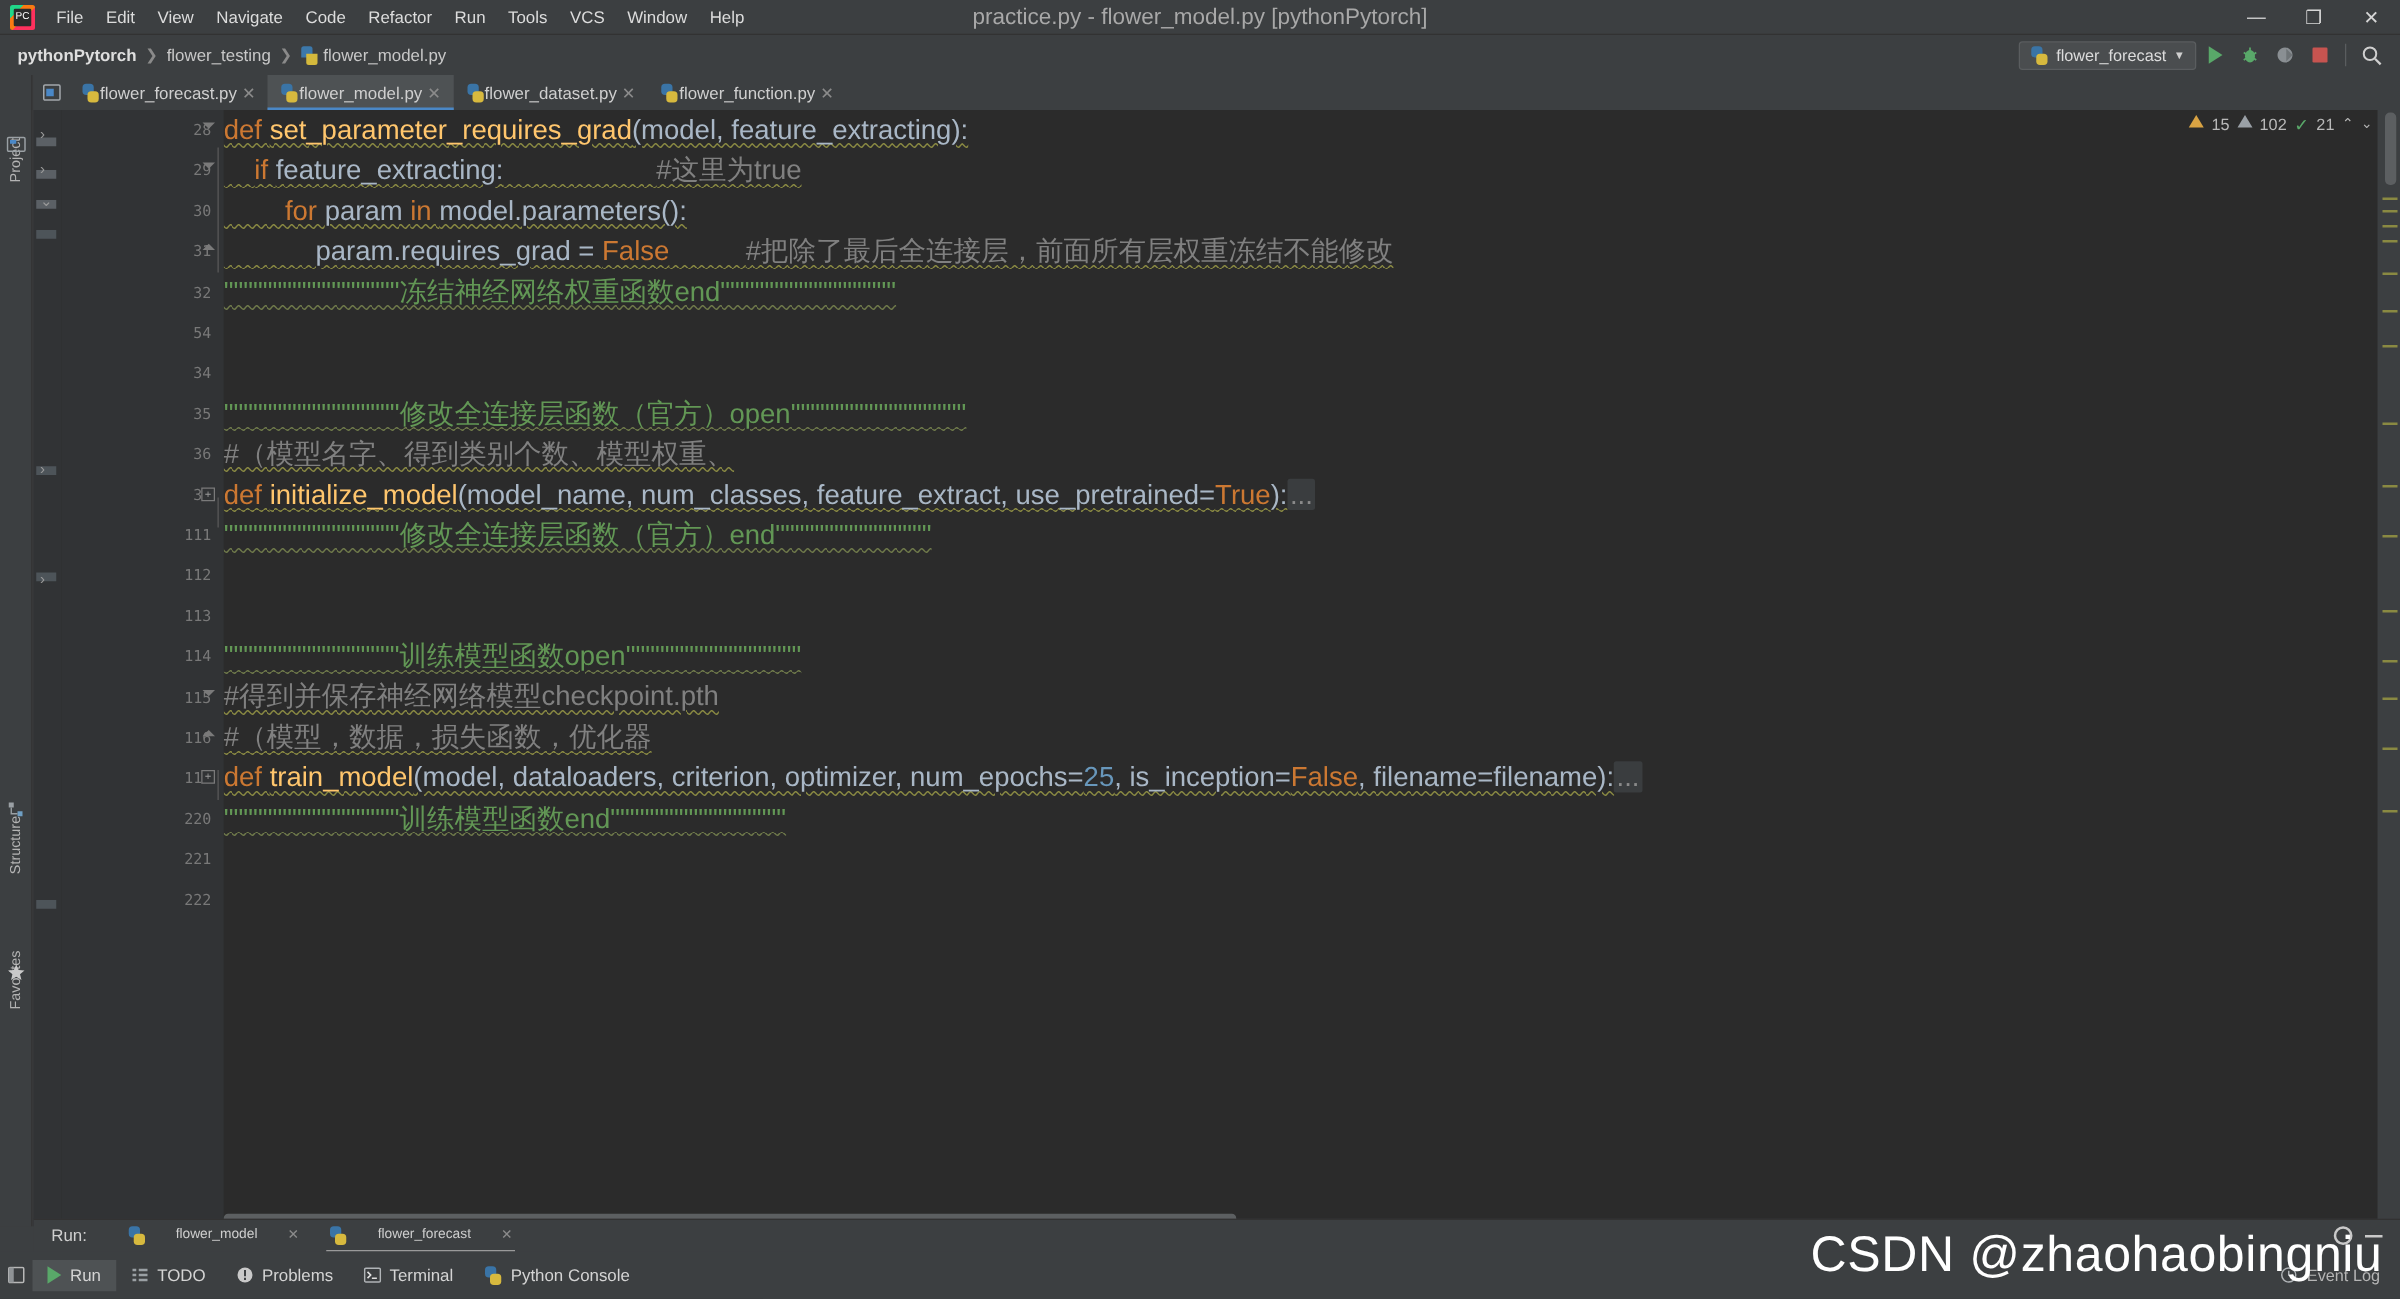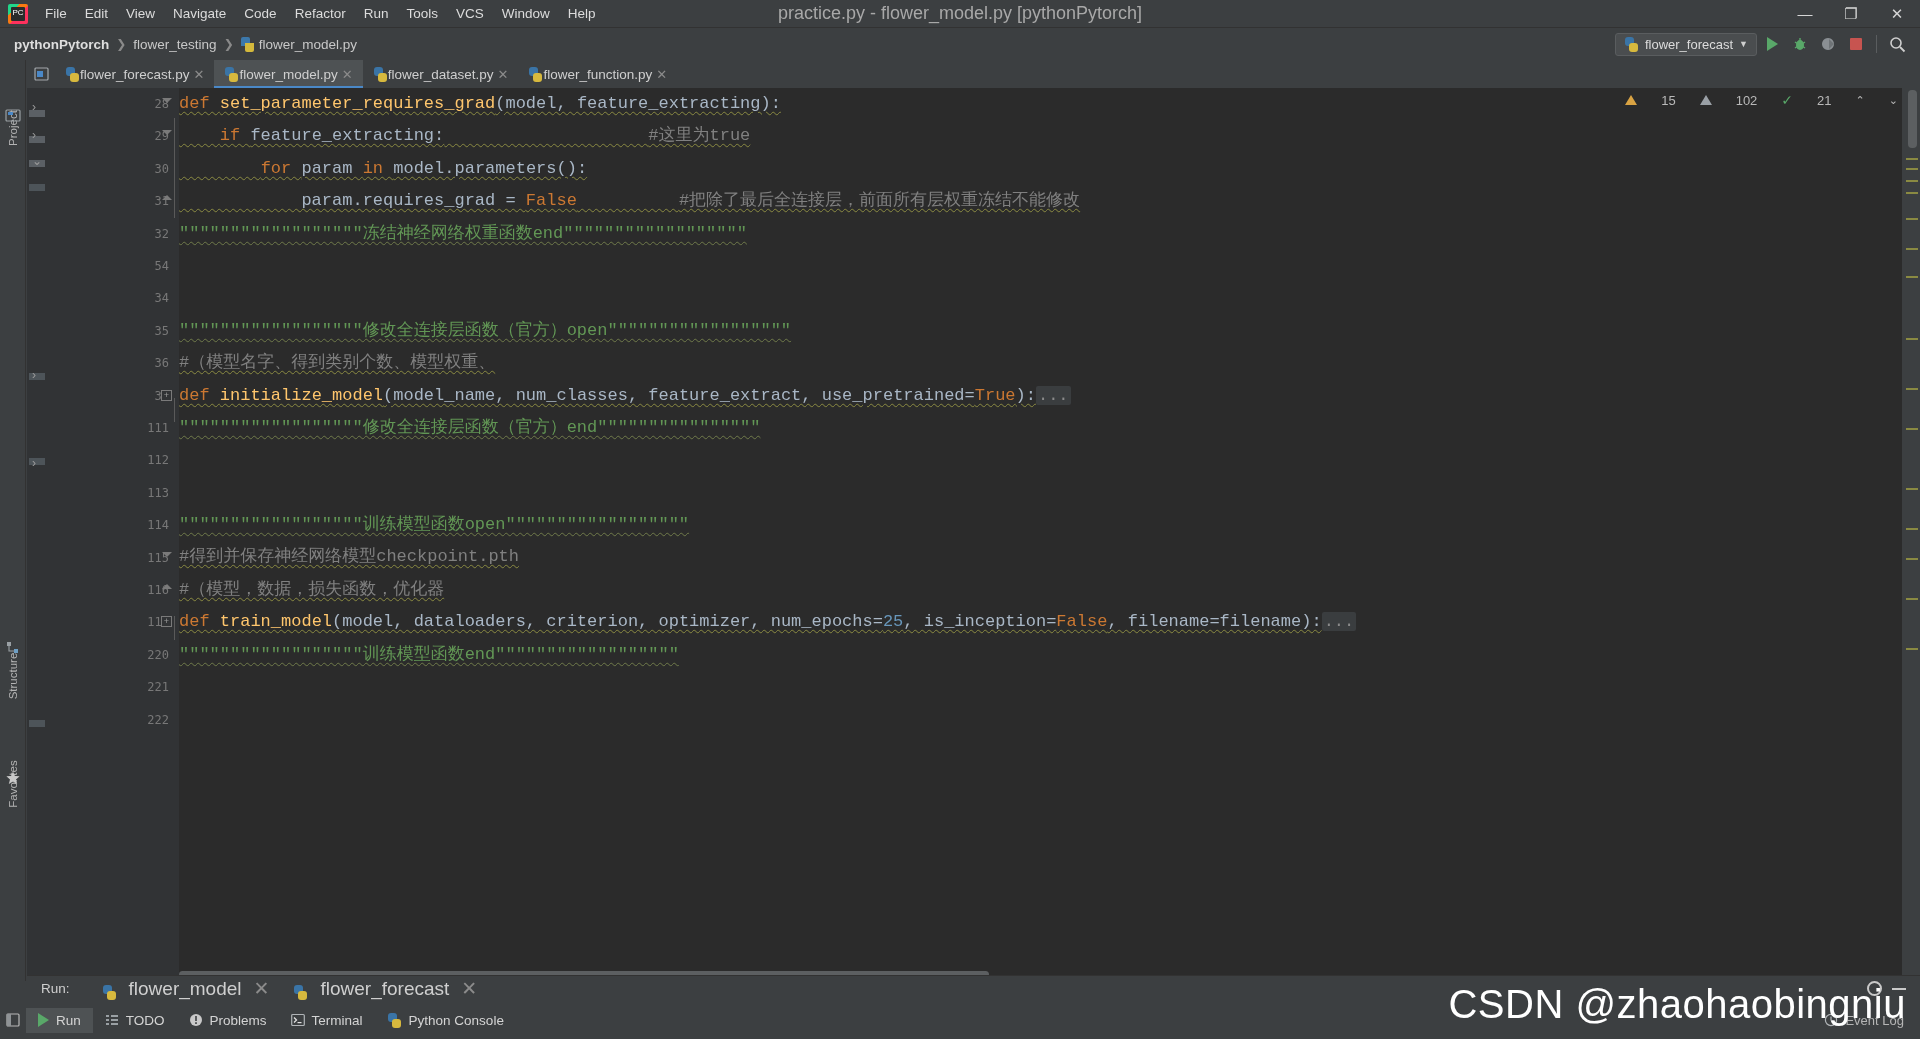--- a/index.html
+++ b/index.html
@@ -62,22 +62,22 @@
   .tab.active { background:#4e5254; }
   .tab.active::after { content:""; position:absolute; left:0; right:0; bottom:0; height:2px; background:#4a88c7; }
   .tab .x { color:#8b8b8b; font-size:13px; margin-left:4px; }
 
   
   .editor { position:absolute; left:27px; right:0; top:88px; bottom:58px; background:#2b2b2b; }
   .gutter-strip { position:absolute; left:0; top:0; bottom:0; width:22px; background:#313335; }
   .gutter { position:absolute; left:22px; top:0; bottom:0; width:130px; background:#313335; }
   .code-area { position:absolute; left:152px; right:18px; top:0; bottom:0; overflow:hidden; }
   .lines { position:absolute; left:0; top:0; right:0; }
-  .ln { height:32.4px; line-height:32.4px; white-space:pre; font-family:Liberation Mono, monospace;
-    font-size:17px; }
+  .ln { height:32.4px; line-height:32.4px; white-space:pre; font-family:Liberation Sans, sans-serif;
+    font-size:22px; }
   .num { position:absolute; right:10px; height:32.4px; line-height:32.4px; font-size:12px;
     color:#787878; font-family:"DejaVu Sans Mono", monospace; }
   .fold { position:absolute; left:112px; width:13px; height:13px; }
   .fold .sq { width:11px;height:11px;border:1px solid #7a7a7a;color:#9a9a9a;font-size:9px;
     line-height:9px;text-align:center;background:#313335; }
   .fold .arrowtop { width:0;height:0;border-left:5px solid transparent;border-right:5px solid transparent;
     border-top:5px solid #7a7a7a; margin-left:1px; }
   .fold .arrowbot { width:0;height:0;border-left:5px solid transparent;border-right:5px solid transparent;
     border-bottom:5px solid #7a7a7a; margin-left:1px; }
   .vline { position:absolute; width:1px; background:#5a5a5a; left:125px; }
@@ -89,41 +89,41 @@
   .num-lit { color:#6897bb; }
   .cmt   { color:#808080; }
   .doc   { color:#629755; }
   .wavy  { text-decoration: underline; text-decoration-style: wavy;
     text-decoration-color:#8a8a42; text-decoration-thickness:1px; text-underline-offset:3px; }
   .wavyg { text-decoration: underline; text-decoration-style: wavy;
     text-decoration-color:#6f7a4a; text-decoration-thickness:1px; text-underline-offset:3px; }
   .ellip { color:#8a8a8a; background:#3a3d3f; border-radius:2px; padding:0 2px; }
 
   
-  .inspect { position:absolute; right:22px; top:4px; display:flex; align-items:center;
-    gap:24px; font-size:13px; color:#b9b9b9; z-index:6; }
+  .inspect { position:absolute; right:22px; top:4px; display:flex; 
+    gap:6px; font-size:13px; color:#b9b9b9; z-index:6; }
   .warn-tri { width:0;height:0;border-left:6px solid transparent;border-right:6px solid transparent;
     border-bottom:10px solid #d9a343; position:relative; }
   .warn-tri.gray { border-bottom-color:#9aa0a6; }
   .chk { color:#59a869; font-size:14px; }
 
   
   .markerbar { position:absolute; right:0; top:0; bottom:0; width:18px; background:#3c3f41; }
   .marker { position:absolute; right:2px; width:12px; height:2px; }
   .scroll-thumb { position:absolute; right:3px; width:9px; background:#5c5f61; border-radius:4px; }
   .hscroll { position:absolute; left:152px; bottom:3px; height:7px; background:#5c5f61; border-radius:4px; }
 
   
   .gmark { position:absolute; left:2px; width:16px; height:7px; background:#5b6065; }
 
   
   .runbar { position:absolute; left:27px; right:0; bottom:38px; height:26px; background:#3c3f41;
     display:flex; align-items:center; padding-left:14px; border-top:1px solid #323232; }
   .runbar .lbl { font-size:13.5px; color:#cfcfcf; margin-right:22px; }
-  .runtab { display:flex; align-items:flex-end; gap:12px; font-size:19px; color:#cfcfcf;
+  .runtab { display:flex; align-items:flex-start; gap:24px; font-size:11px; color:#cfcfcf;
     padding:3px 10px; position:relative; margin-right:4px; }
   .runtab.active::after { content:""; position:absolute; left:8px; right:8px; bottom:-4px; height:3px; background:#9a9a9a; }
   .runbar-right { margin-left:auto; display:flex; align-items:center; gap:10px; padding-right:14px; }
   .gear { width:15px;height:15px;border-radius:50%;border:2px solid #c9c9c9; }
   .minus { width:14px;height:2px;background:#c9c9c9; }
 
   
   .statusbar { position:absolute; left:0; right:0; bottom:0; height:38px; background:#3c3f41;
     display:flex; align-items:center; }
   .sbtn { display:flex; align-items:center; gap:7px; font-size:13.5px; color:#d4d4d4; padding:5px 12px; }

